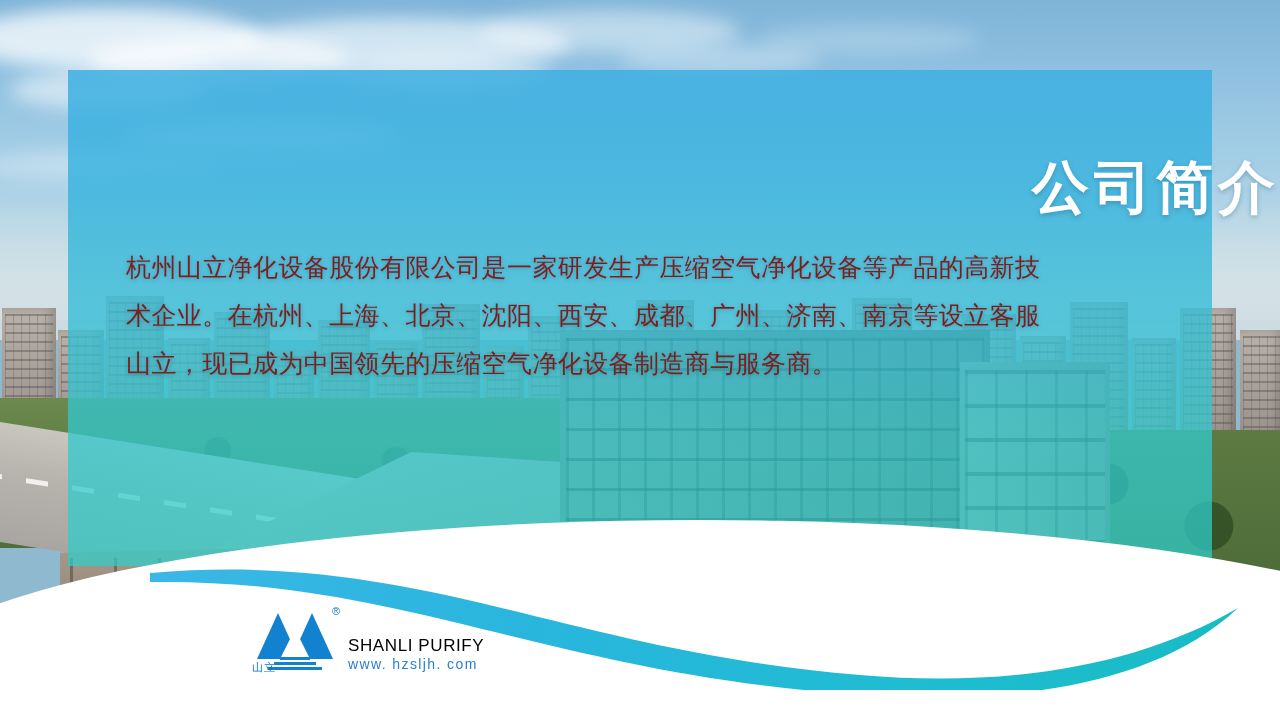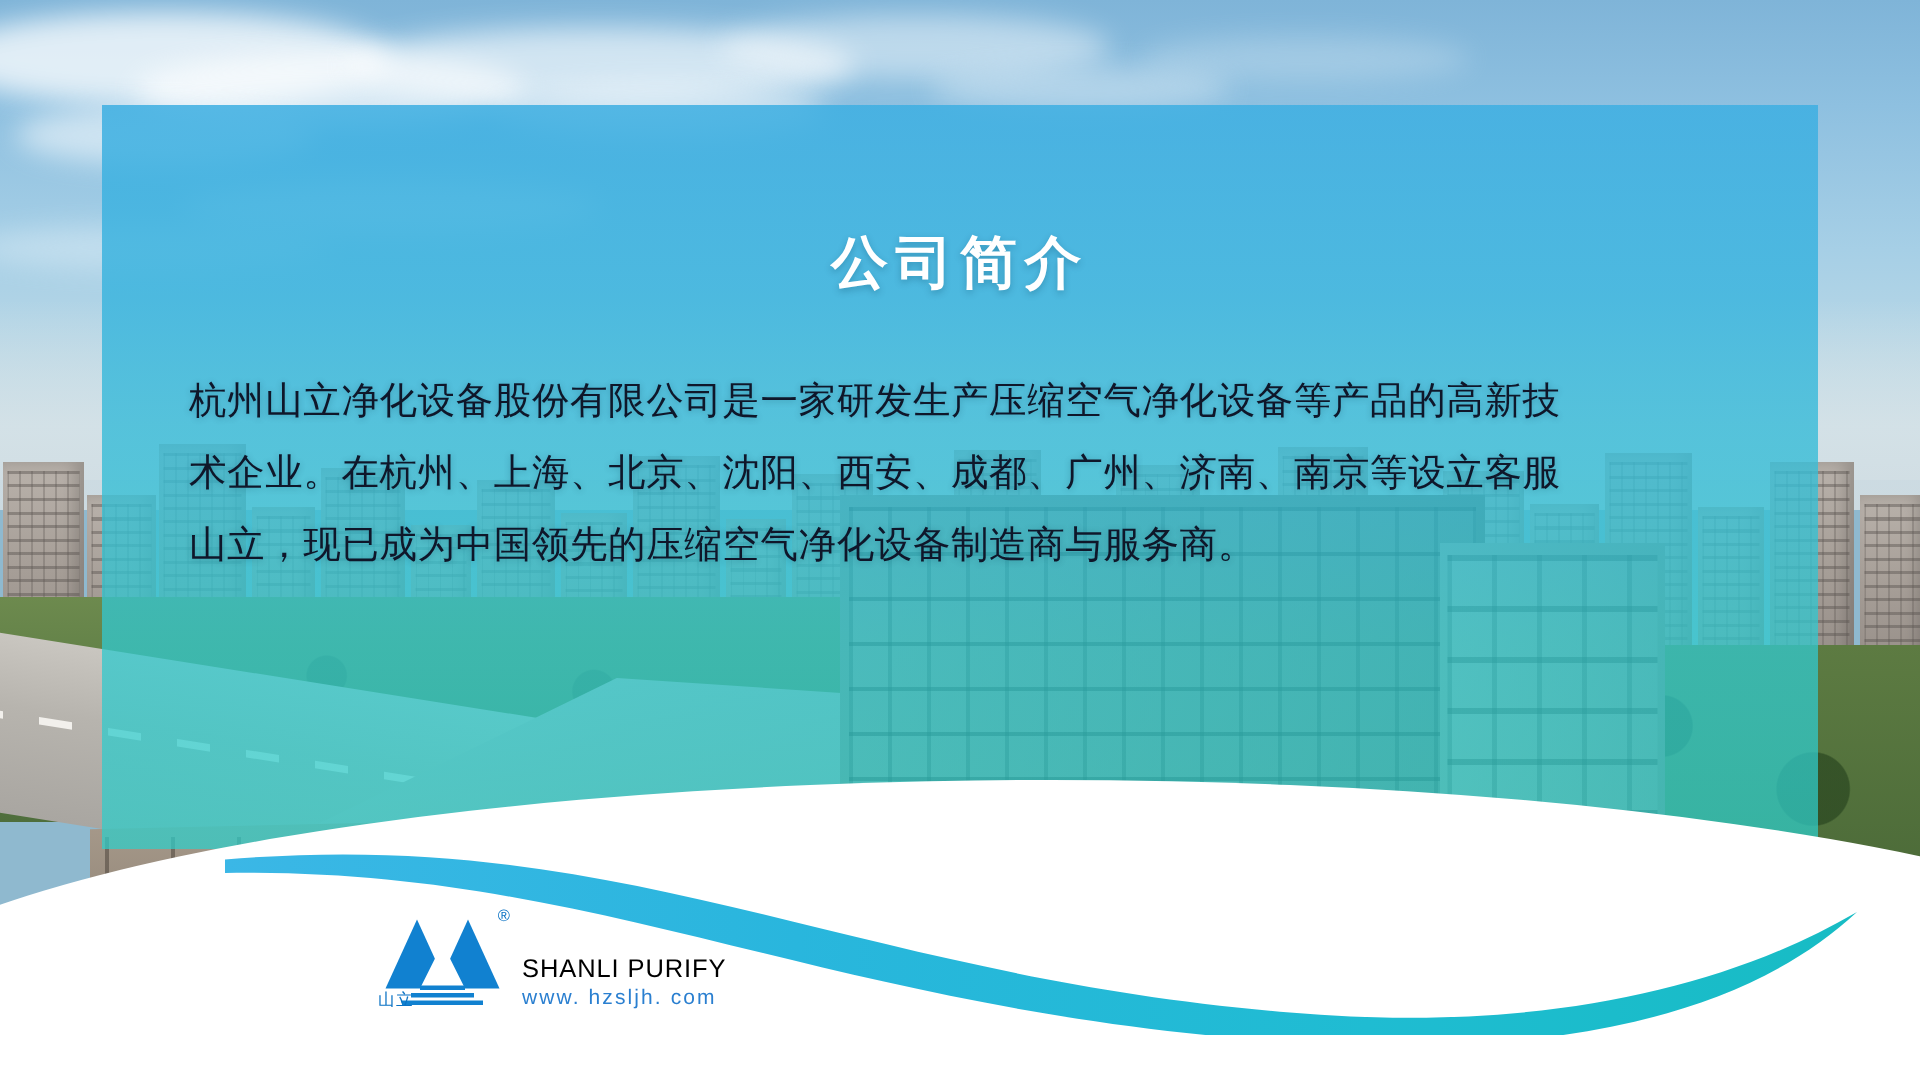--- a/index.html
+++ b/index.html
@@ -164,30 +164,30 @@
         rgba(62,175,226,0.86) 0%,
         rgba(58,180,222,0.84) 25%,
         rgba(55,190,214,0.80) 50%,
         rgba(50,200,205,0.76) 72%,
         rgba(46,206,201,0.72) 100%);
   }
 
   
   .slide-title {
     position: absolute; left: 0; top: 150px; width: 1280px;
-    text-align: center;
+    text-align: right;
     color: #ffffff;
-    font-size: 38px;
+    font-size: 57px;
     font-weight: bold;
     letter-spacing: 5px;
     text-shadow: 0 2px 5px rgba(0,60,90,.28);
   }
   .body-text {
     position: absolute; left: 126px; top: 243px; width: 980px;
-    color: #0f172a;
+    color: #7f1d1d;
     font-size: 25px;
     line-height: 48px;
     letter-spacing: .4px;
     text-shadow: 0 1px 4px rgba(0,60,80,.30);
   }
   .body-text p { margin: 0; white-space: nowrap; }
 
   
   .white-curve {
     position: absolute;

